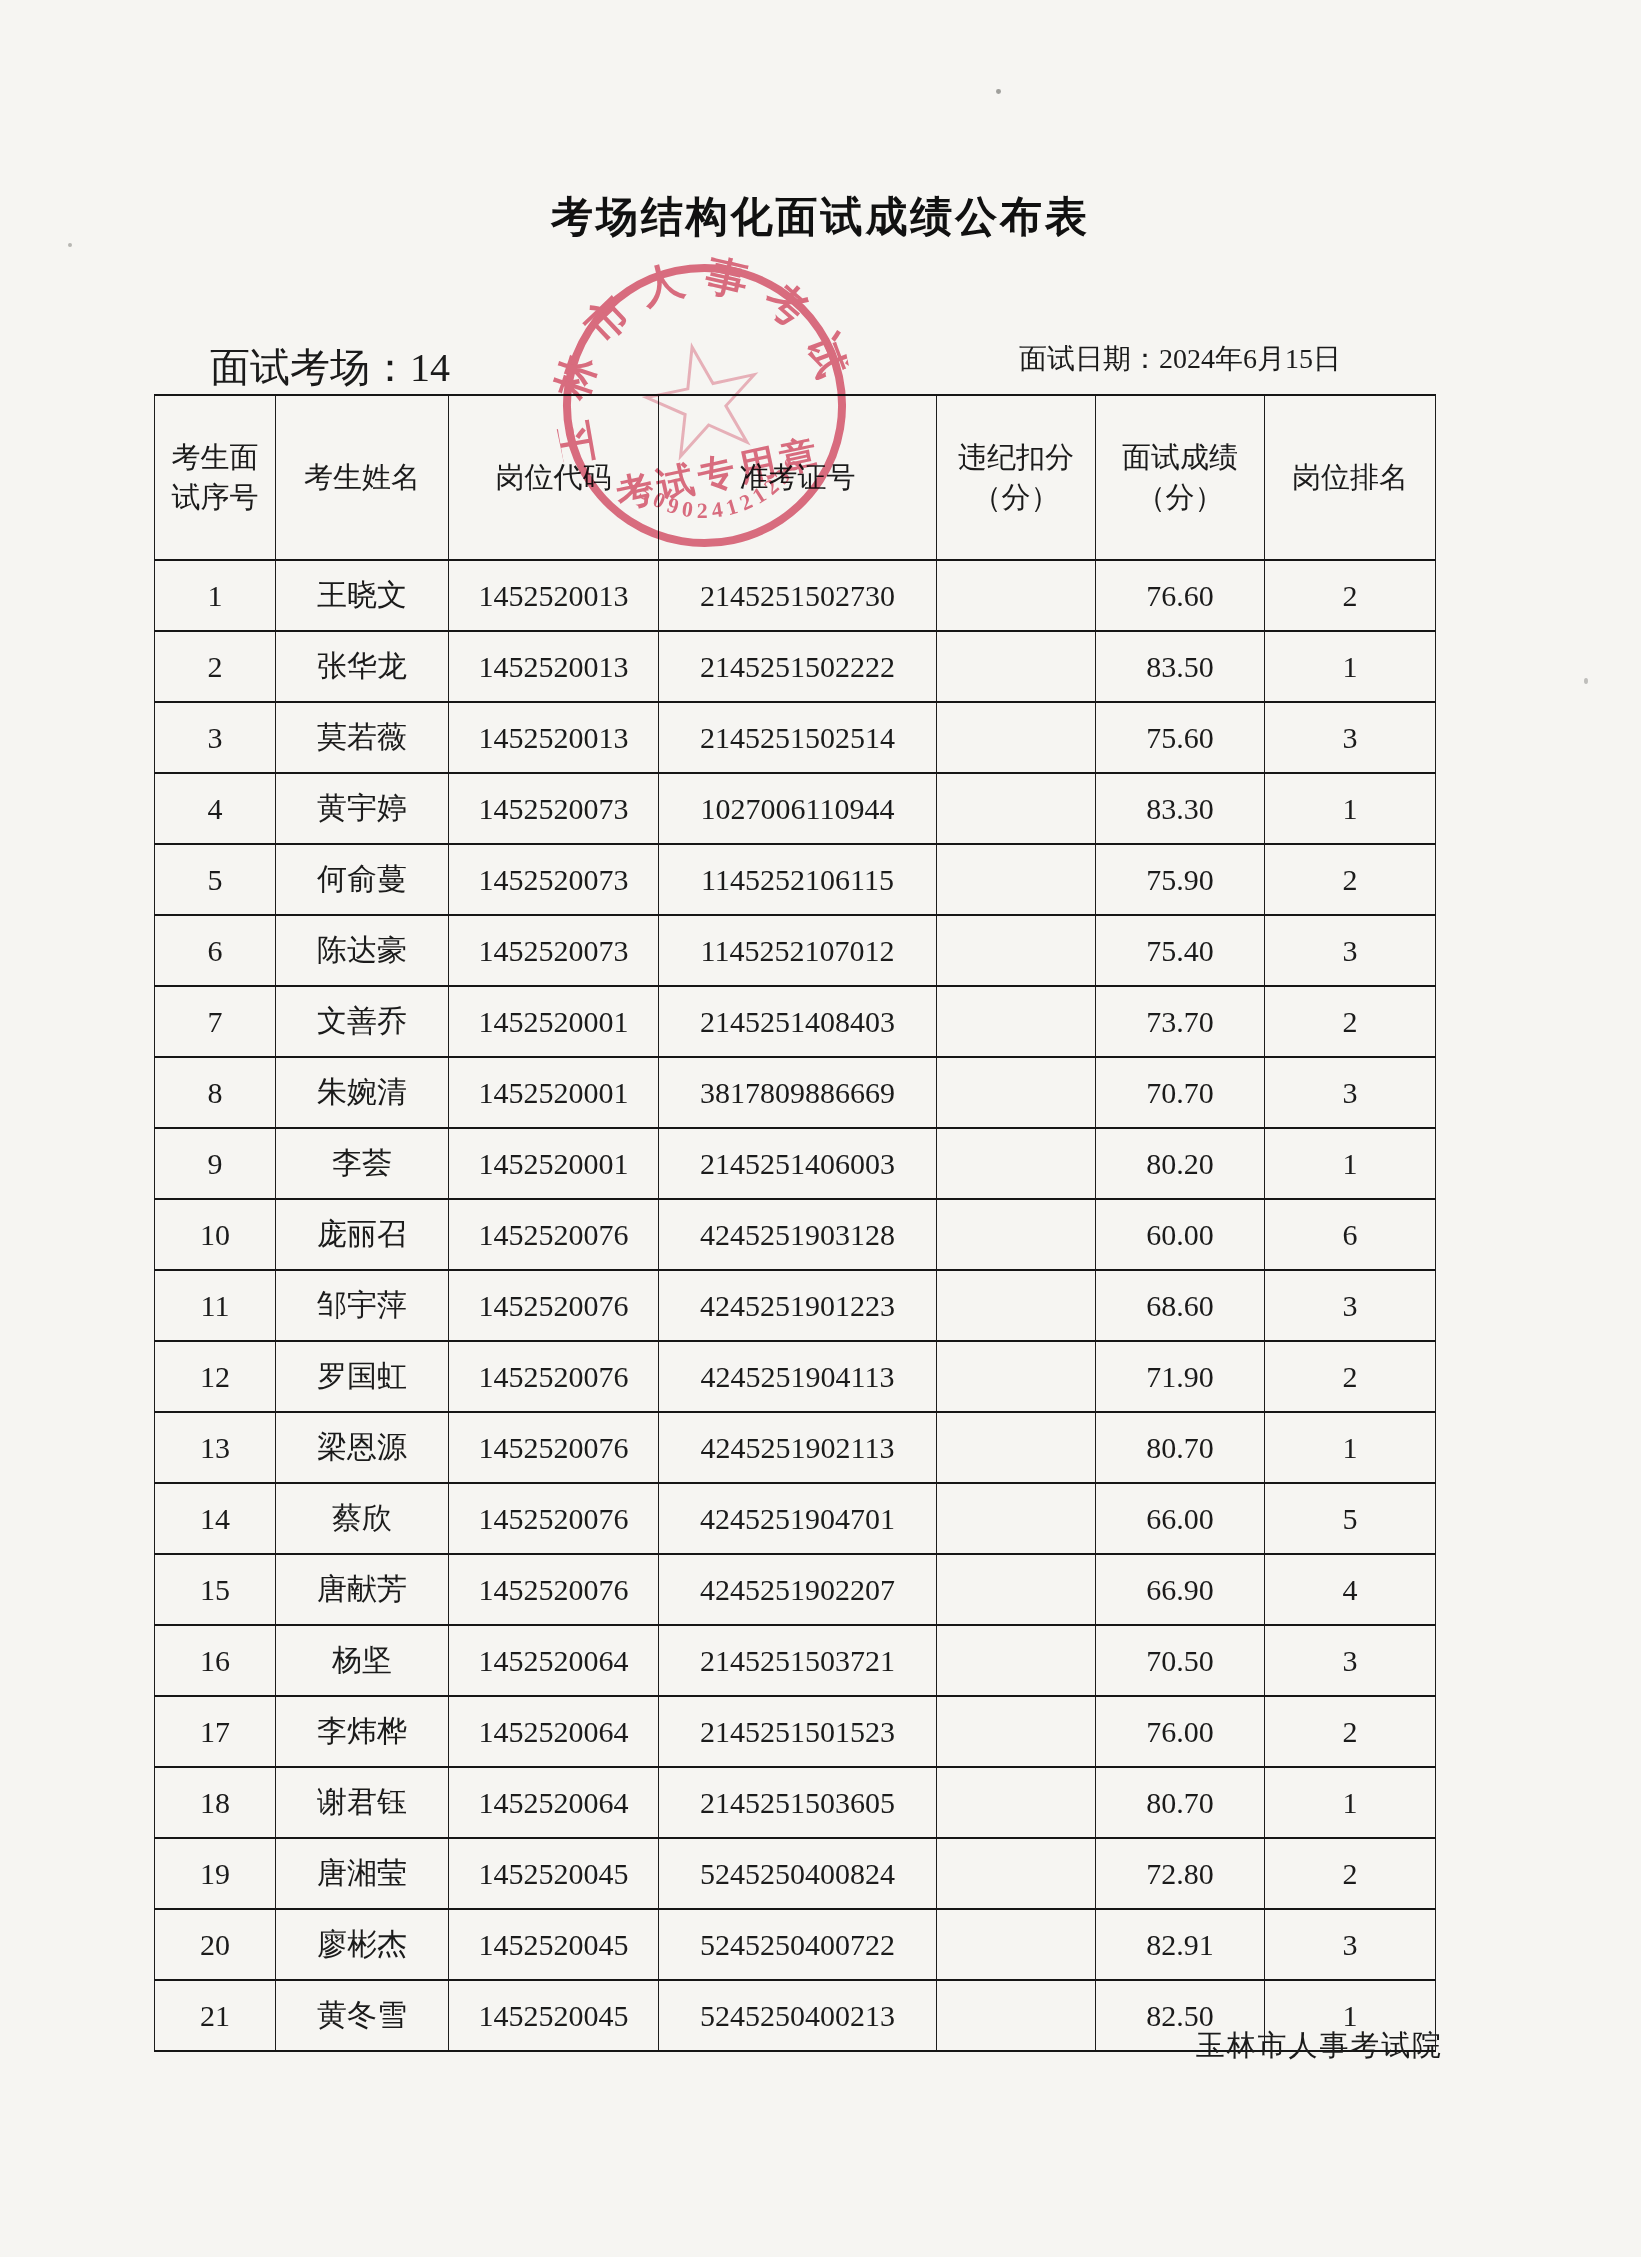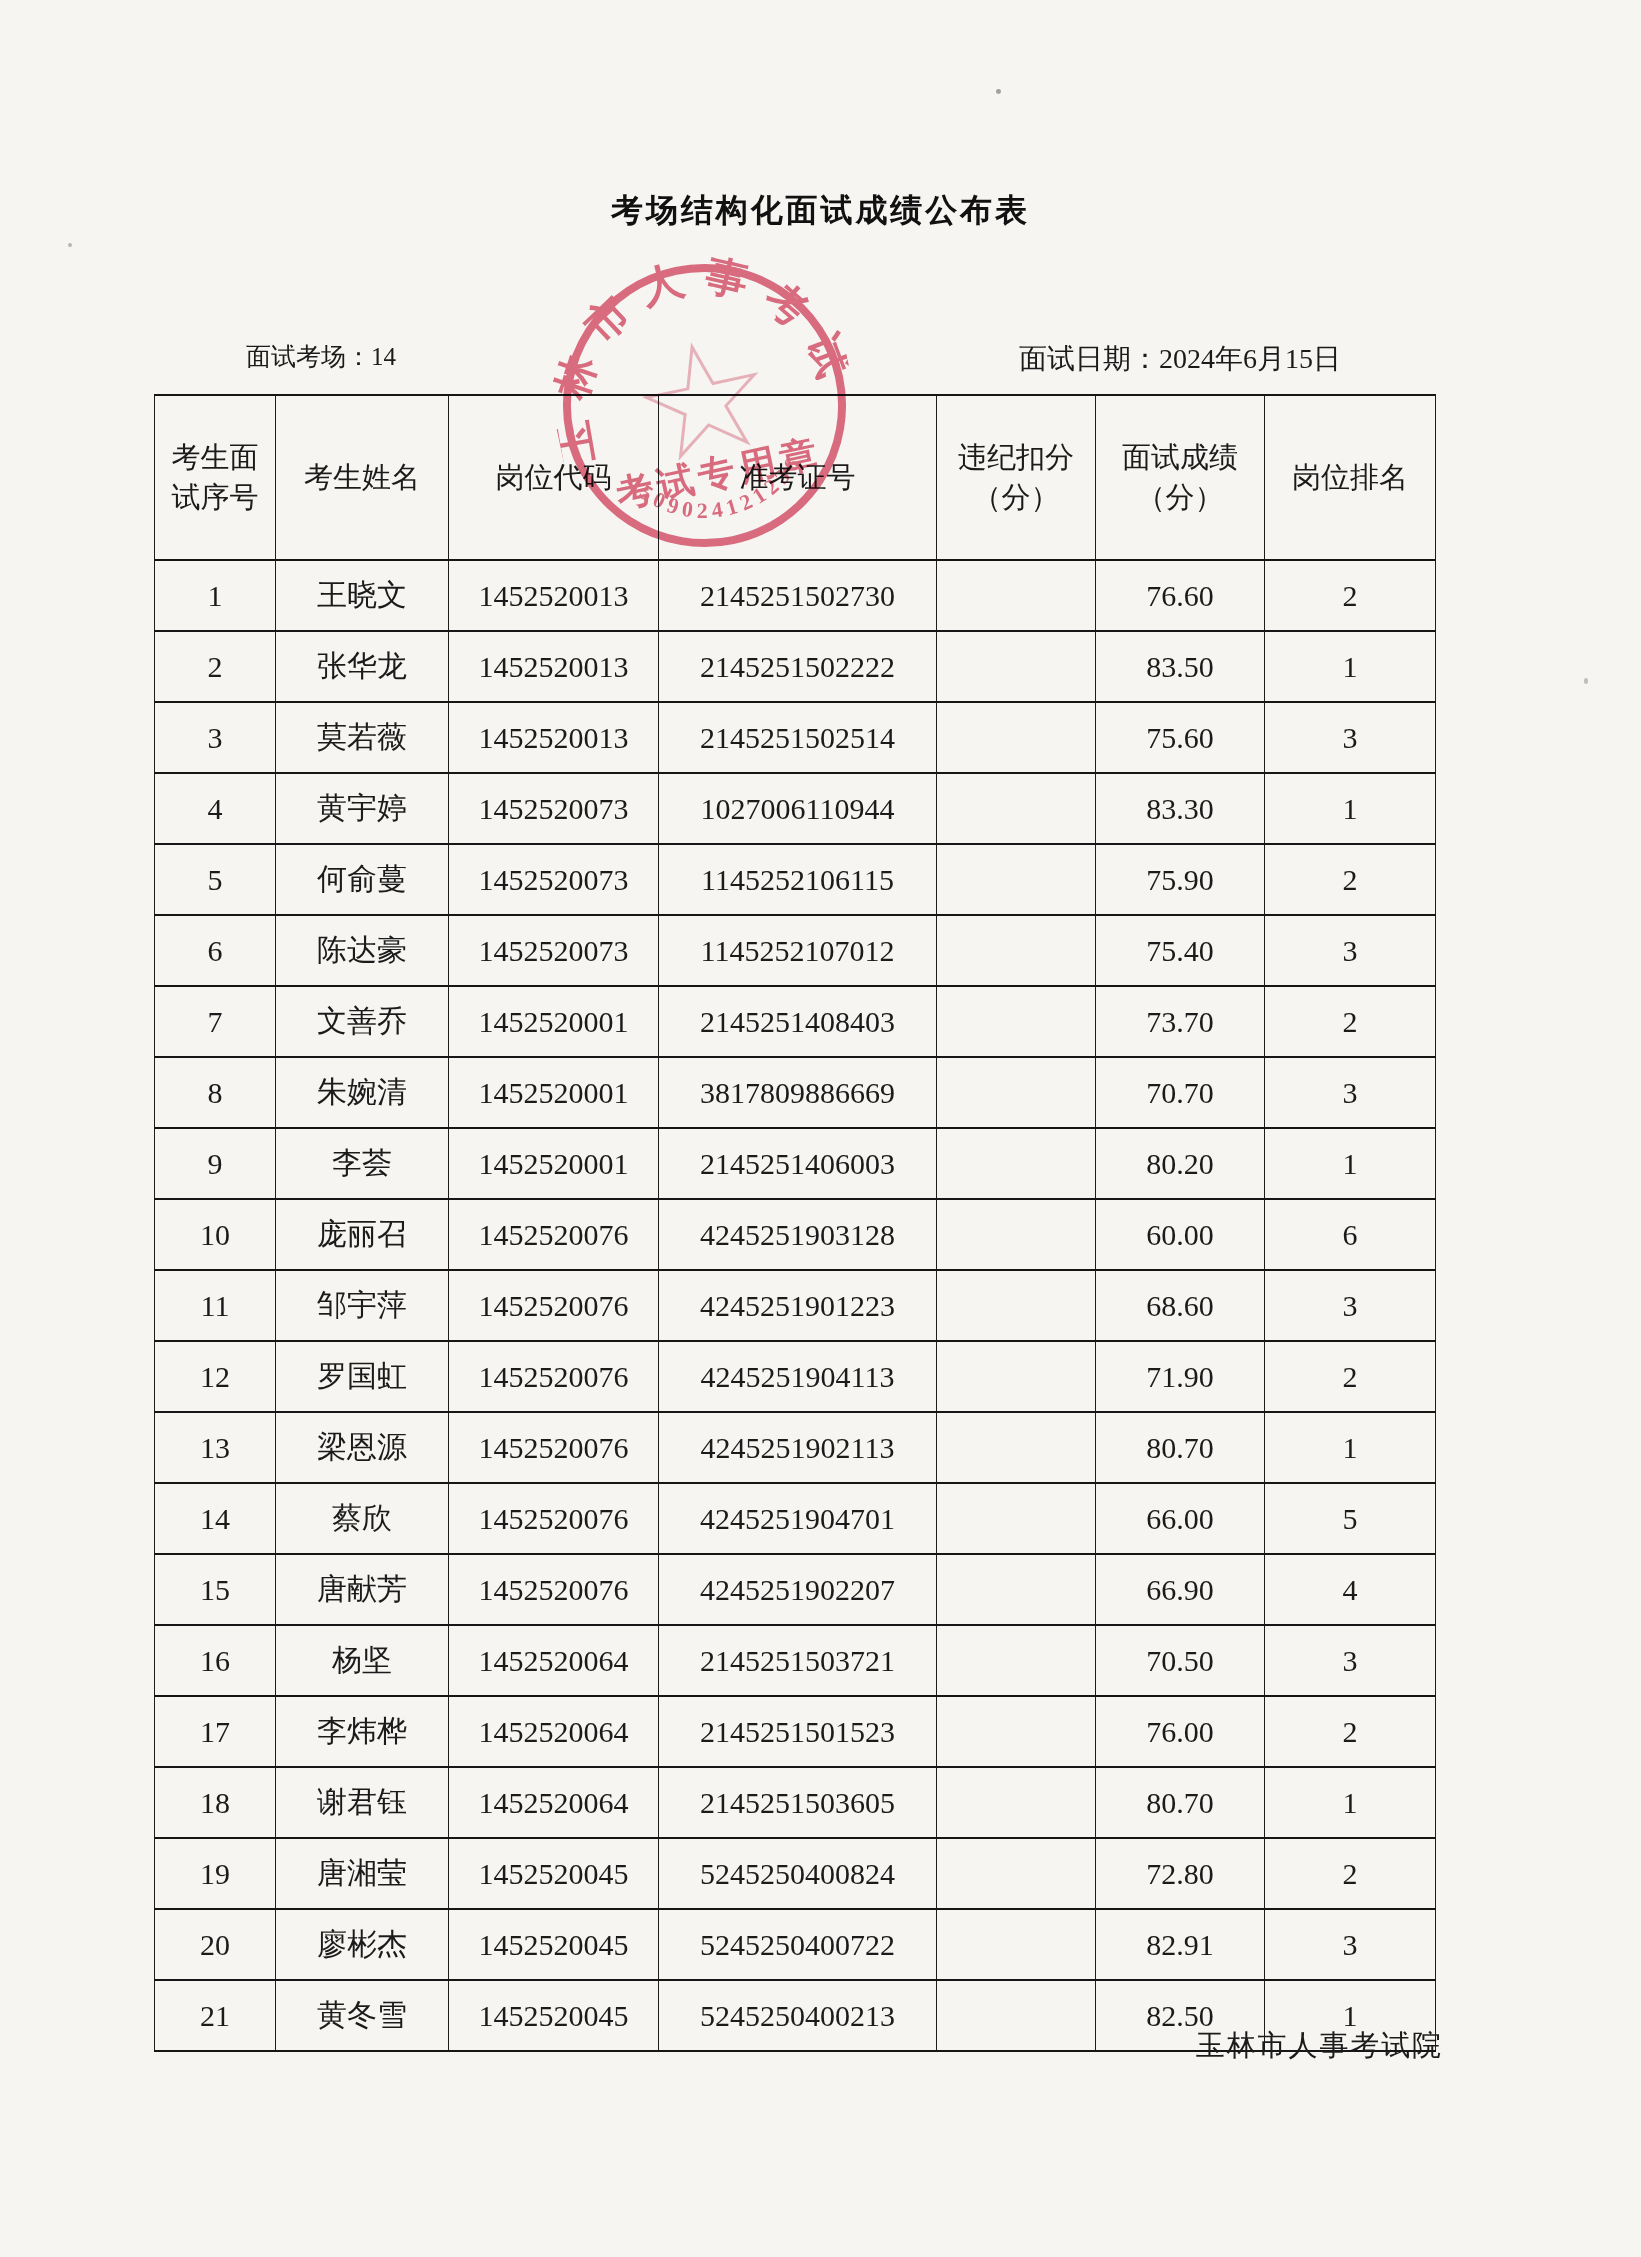--- a/index.html
+++ b/index.html
@@ -8,27 +8,26 @@
     width:1641px; height:2257px;
     margin:0 auto;
     background:#f6f5f2;
     font-family:"Liberation Serif","DejaVu Serif",serif;
     color:#1b1b1b;
     overflow:hidden;
   }
   .doc-title {
     position:absolute; top:189px; left:0; width:1641px;
     text-align:center;
-    font-size:32px; font-weight:bold; letter-spacing:2.9px;
+    font-size:42px; font-weight:bold; letter-spacing:2.9px;
     color:#111;
   }
   .meta-room {
     position:absolute; top:340px; left:210px;
-    font-size:25px;
-    margin-left:36px;
+    font-size:40px;
   }
   .meta-date {
     position:absolute; top:340px; left:1019px;
     font-size:28px;
   }
   table.score-table {
     position:absolute; top:394px; left:154px;
     width:1280px;
     border-collapse:collapse;
     table-layout:fixed;

